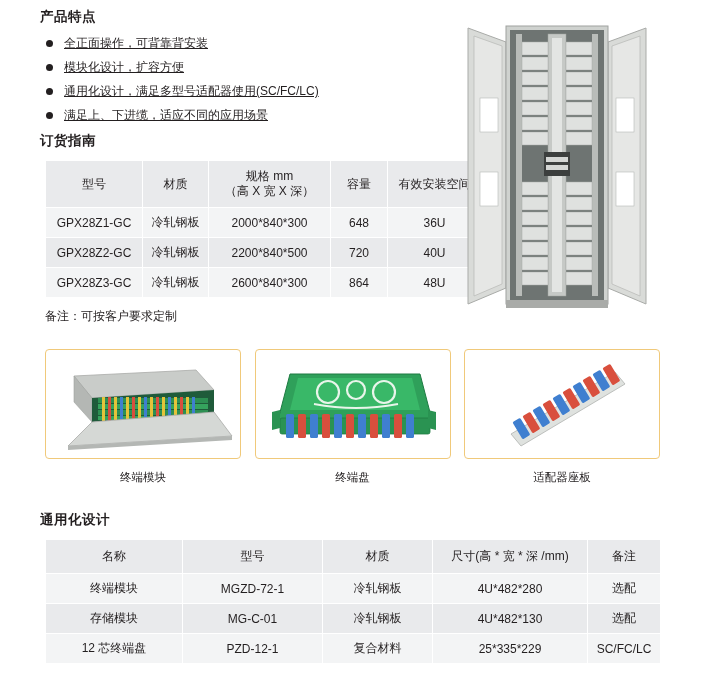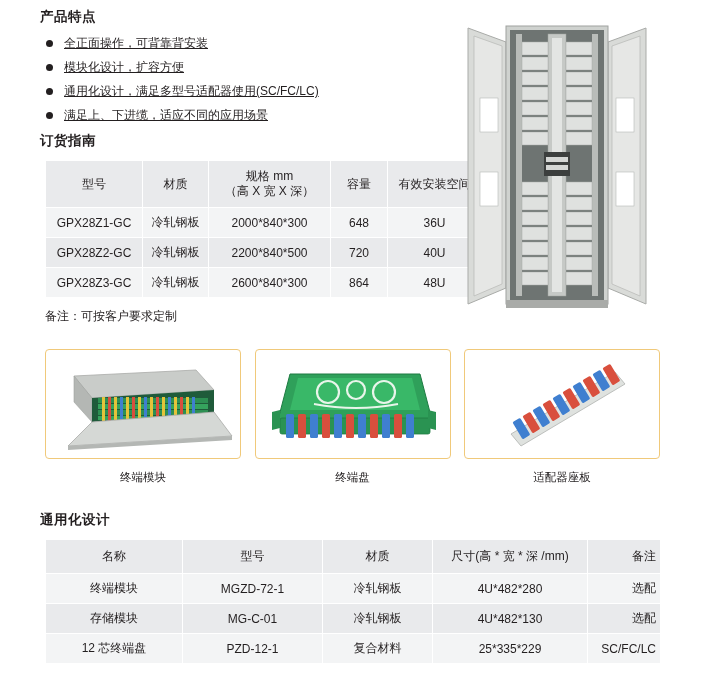--- a/index.html
+++ b/index.html
@@ -128,21 +128,21 @@
     margin-top: 11px;
     color: #231f20;
   }
 
   
   .config-block { margin-top: 26px; }
   .config-table td.c0 { width: 137px; margin-left: 10px; }
   .config-table td.c1 { width: 140px; }
   .config-table td.c2 { width: 110px; }
   .config-table td.c3 { width: 155px; }
-  .config-table td.c4 { width: 73px; text-align: right; }
+  .config-table td.c4 { width: 73px; }
 
   svg { display: block; }
 </style>
 </head>
 <body>
 
 <div class="page">
 
   <h2 class="sec-title">产品特点</h2>
 

